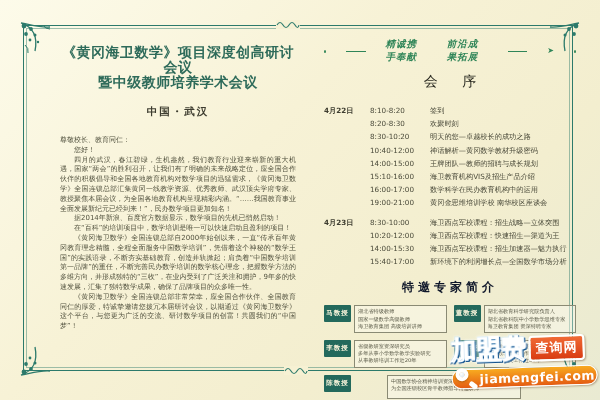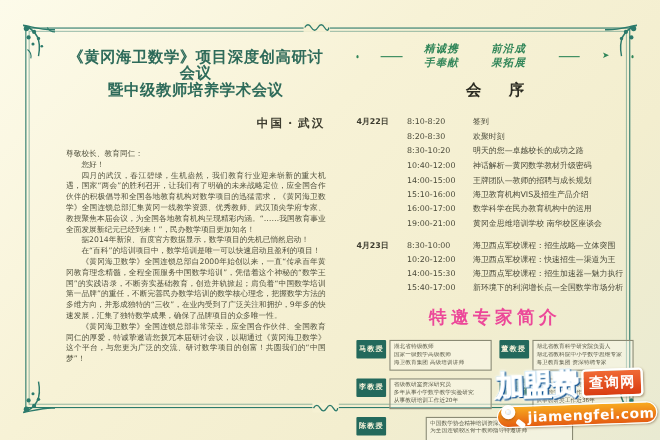--- a/index.html
+++ b/index.html
@@ -19,41 +19,41 @@
   .corner.tr { right:17px; top:19px; transform:scaleX(-1); }
   .corner.bl { left:17px; bottom:21px; transform:scaleY(-1); }
   .corner.br { right:17px; bottom:21px; transform:scale(-1,-1); }
   .squiggle { position:absolute; z-index:2; background:#f6f1d3; line-height:0; }
   .squiggle.top { left:276px; top:20px; }
   .squiggle.bottom { left:284px; top:366px; }
   
   .left-page { position:absolute; left:60px; top:45px; width:236px; }
   .doc-title { text-align:center; font-weight:bold; font-size:14px; line-height:15px;
                color:#2e6b5a; letter-spacing:.5px; }
-  .location { text-align:right; font-weight:bold; font-size:10.5px; color:#3d3c2f;
+  .location { text-align:center; font-weight:bold; font-size:10.5px; color:#3d3c2f;
               margin-top:15px; letter-spacing:2px; }
   .letter { margin-top:17px; font-size:7px; line-height:9.8px; color:#52523f;
             text-align:justify; }
   .letter p.para { text-indent:2em; }
   
   .right-page { position:absolute; left:324px; top:38px; width:252px; }
   .slogan { display:flex; align-items:center; justify-content:center; gap:20px;
             color:#2f8558; font-size:9.5px; font-style:italic; font-weight:bold; }
   .slogan .sline { height:1px; background:#2f8558; width:30px; }
   .slogan .sdot { width:3px; height:3px; border-radius:50%; background:#2f8558; }
   .slogan .sarrow { font-size:8px; line-height:1; color:#2f8558; }
   .slogan .phrase { letter-spacing:1px; }
-  .agenda-title { text-align:center; font-size:14px; font-weight:bold; color:#2b2b22;
+  .agenda-title { text-align:center; font-size:14px; font-weight:normal; color:#2b2b22;
                   letter-spacing:10px; margin-top:9px; text-indent:10px; }
   .sched { margin-top:13px; }
   .srow { display:grid; grid-template-columns:46px 60px 1fr; font-size:7.2px;
           line-height:13.2px; color:#4a4a3a; }
   .srow .sdate { font-weight:bold; color:#3d3c2f; }
   .sgap { height:6px; }
-  .experts-title { text-align:center; font-size:16px; font-weight:bold; color:#ec4899;
+  .experts-title { text-align:center; font-size:12px; font-weight:bold; color:#0f172a;
                    letter-spacing:4px; margin-top:11px; }
   .experts { margin-top:9px; display:grid; grid-template-columns:1fr 1fr;
              column-gap:7px; row-gap:7px; }
   .expert { display:flex; align-items:flex-start; gap:3px; }
   .expert.wide { grid-column:1 / -1; width:78%;gap:36px; }
   .ename { flex:0 0 27px; background:#23695c; color:#f7f3da; font-size:6.5px;
            font-weight:bold; text-align:center; padding:4px 1px; border-radius:1px;
            letter-spacing:1px; }
   .edesc { flex:1; border:1px solid #8a8a74; background:rgba(255,255,250,.35);
            font-size:5.2px; line-height:7.2px; padding:2px 3px; color:#5a5a48;

